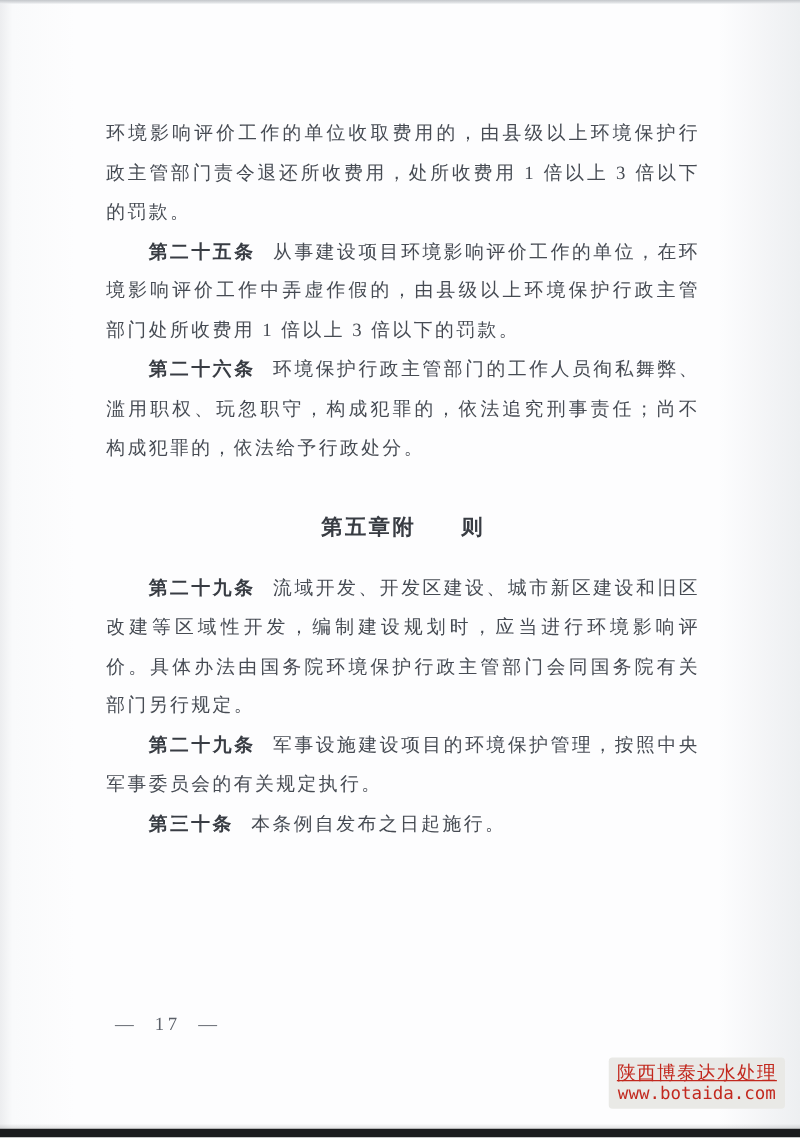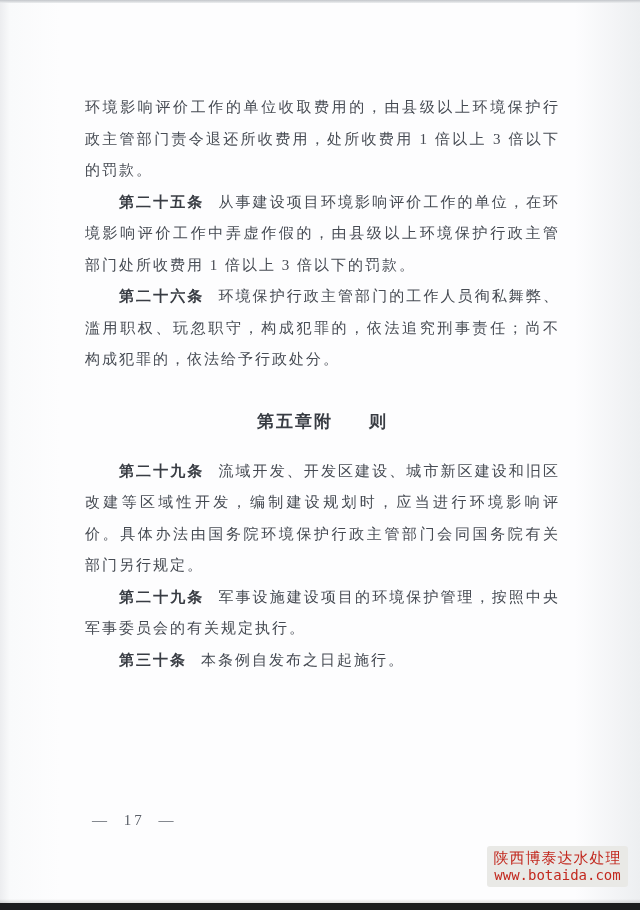--- a/index.html
+++ b/index.html
@@ -78,20 +78,21 @@
     padding: 3px 5px 4px 5px;
     border-radius: 3px;
     text-align: center;
   }
   .watermark-line1 {
     font-family: "DejaVu Sans", sans-serif;
     font-size: 15px;
     line-height: 18px;
     letter-spacing: 1px;
     white-space: nowrap;
+    text-decoration: underline;
   }
   .watermark-line2 {
     font-family: "DejaVu Sans Mono", monospace;
     font-weight: normal;
     font-size: 14px;
     line-height: 16px;
     letter-spacing: 0px;
     white-space: nowrap;
   }
 </style>

